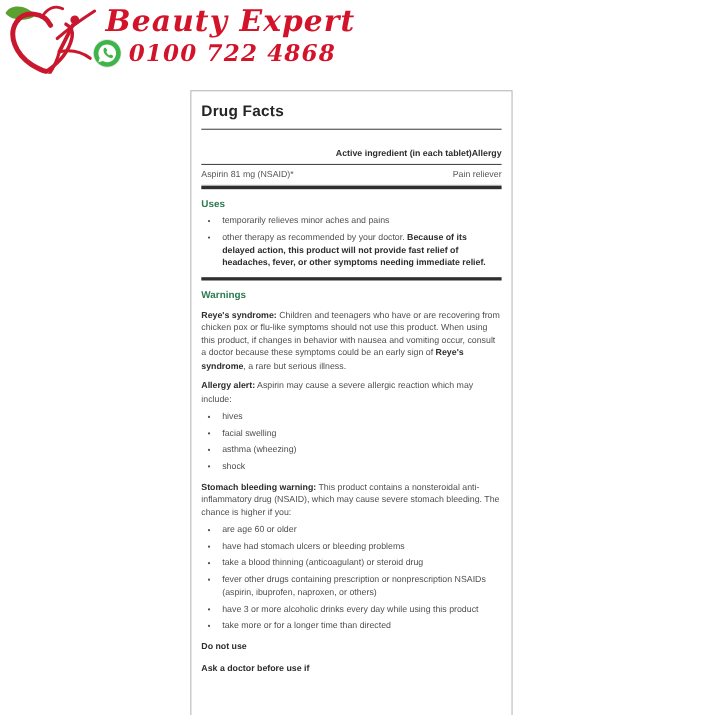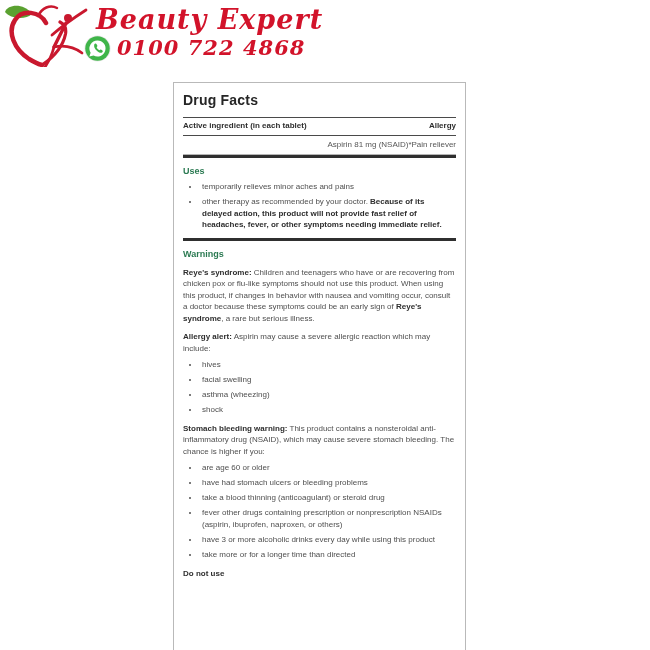--- a/index.html
+++ b/index.html
@@ -35,26 +35,26 @@
     border:1px solid #b9b9b9;
     padding:5px 9px 10px 9px;
     color:#4f4f4f;
     font-size:8px;line-height:11.5px;
   }
   .df-title{
     font-size:14px;line-height:18px;font-weight:bold;color:#262626;
     margin:3px 0 8px 0;letter-spacing:.2px;
   }
   .tbl-header{
-    display:flex;justify-content:space-between;
+    display:flex;justify-content:flex-end;
     border-top:1px solid #4a4a4a;border-bottom:1px solid #4a4a4a;
-    padding:2px 0 3px 0;font-weight:bold;color:#2e2e2e;
+    padding:16px 0 3px 0;font-weight:bold;color:#2e2e2e;
   }
   .tbl-row{
-    display:flex;justify-content:flex-end;
+    display:flex;justify-content:space-between;
     padding:3px 0 4px 0;border-bottom:1px solid #b5b5b5;color:#565656;
   }
   .tbl-footnote{padding:4px 0 6px 0;color:#565656;}
   .rule-thick{border:0;border-top:3px solid #2f2f2f;margin:0;}
   .sec-head{
     color:#2b7a52;font-weight:bold;font-size:9px;line-height:11px;
     margin:8px 0 4px 0;
   }
   .sub-head{
     color:#2e2e2e;font-weight:bold;margin:8px 0 4px 0;
@@ -138,14 +138,15 @@
     <li>are age 60 or older</li>
     <li>have had stomach ulcers or bleeding problems</li>
     <li>take a blood thinning (anticoagulant) or steroid drug</li>
     <li>fever other drugs containing prescription or nonprescription NSAIDs (aspirin, ibuprofen, naproxen, or others)</li>
     <li>have 3 or more alcoholic drinks every day while using this product</li>
     <li>take more or for a longer time than directed</li>
   </ul>
 
   <div class="sub-head">Do not use</div>
 
+  <div class="sub-head">Ask a doctor before use if</div>
 
 </div>
 
 </body></html>

